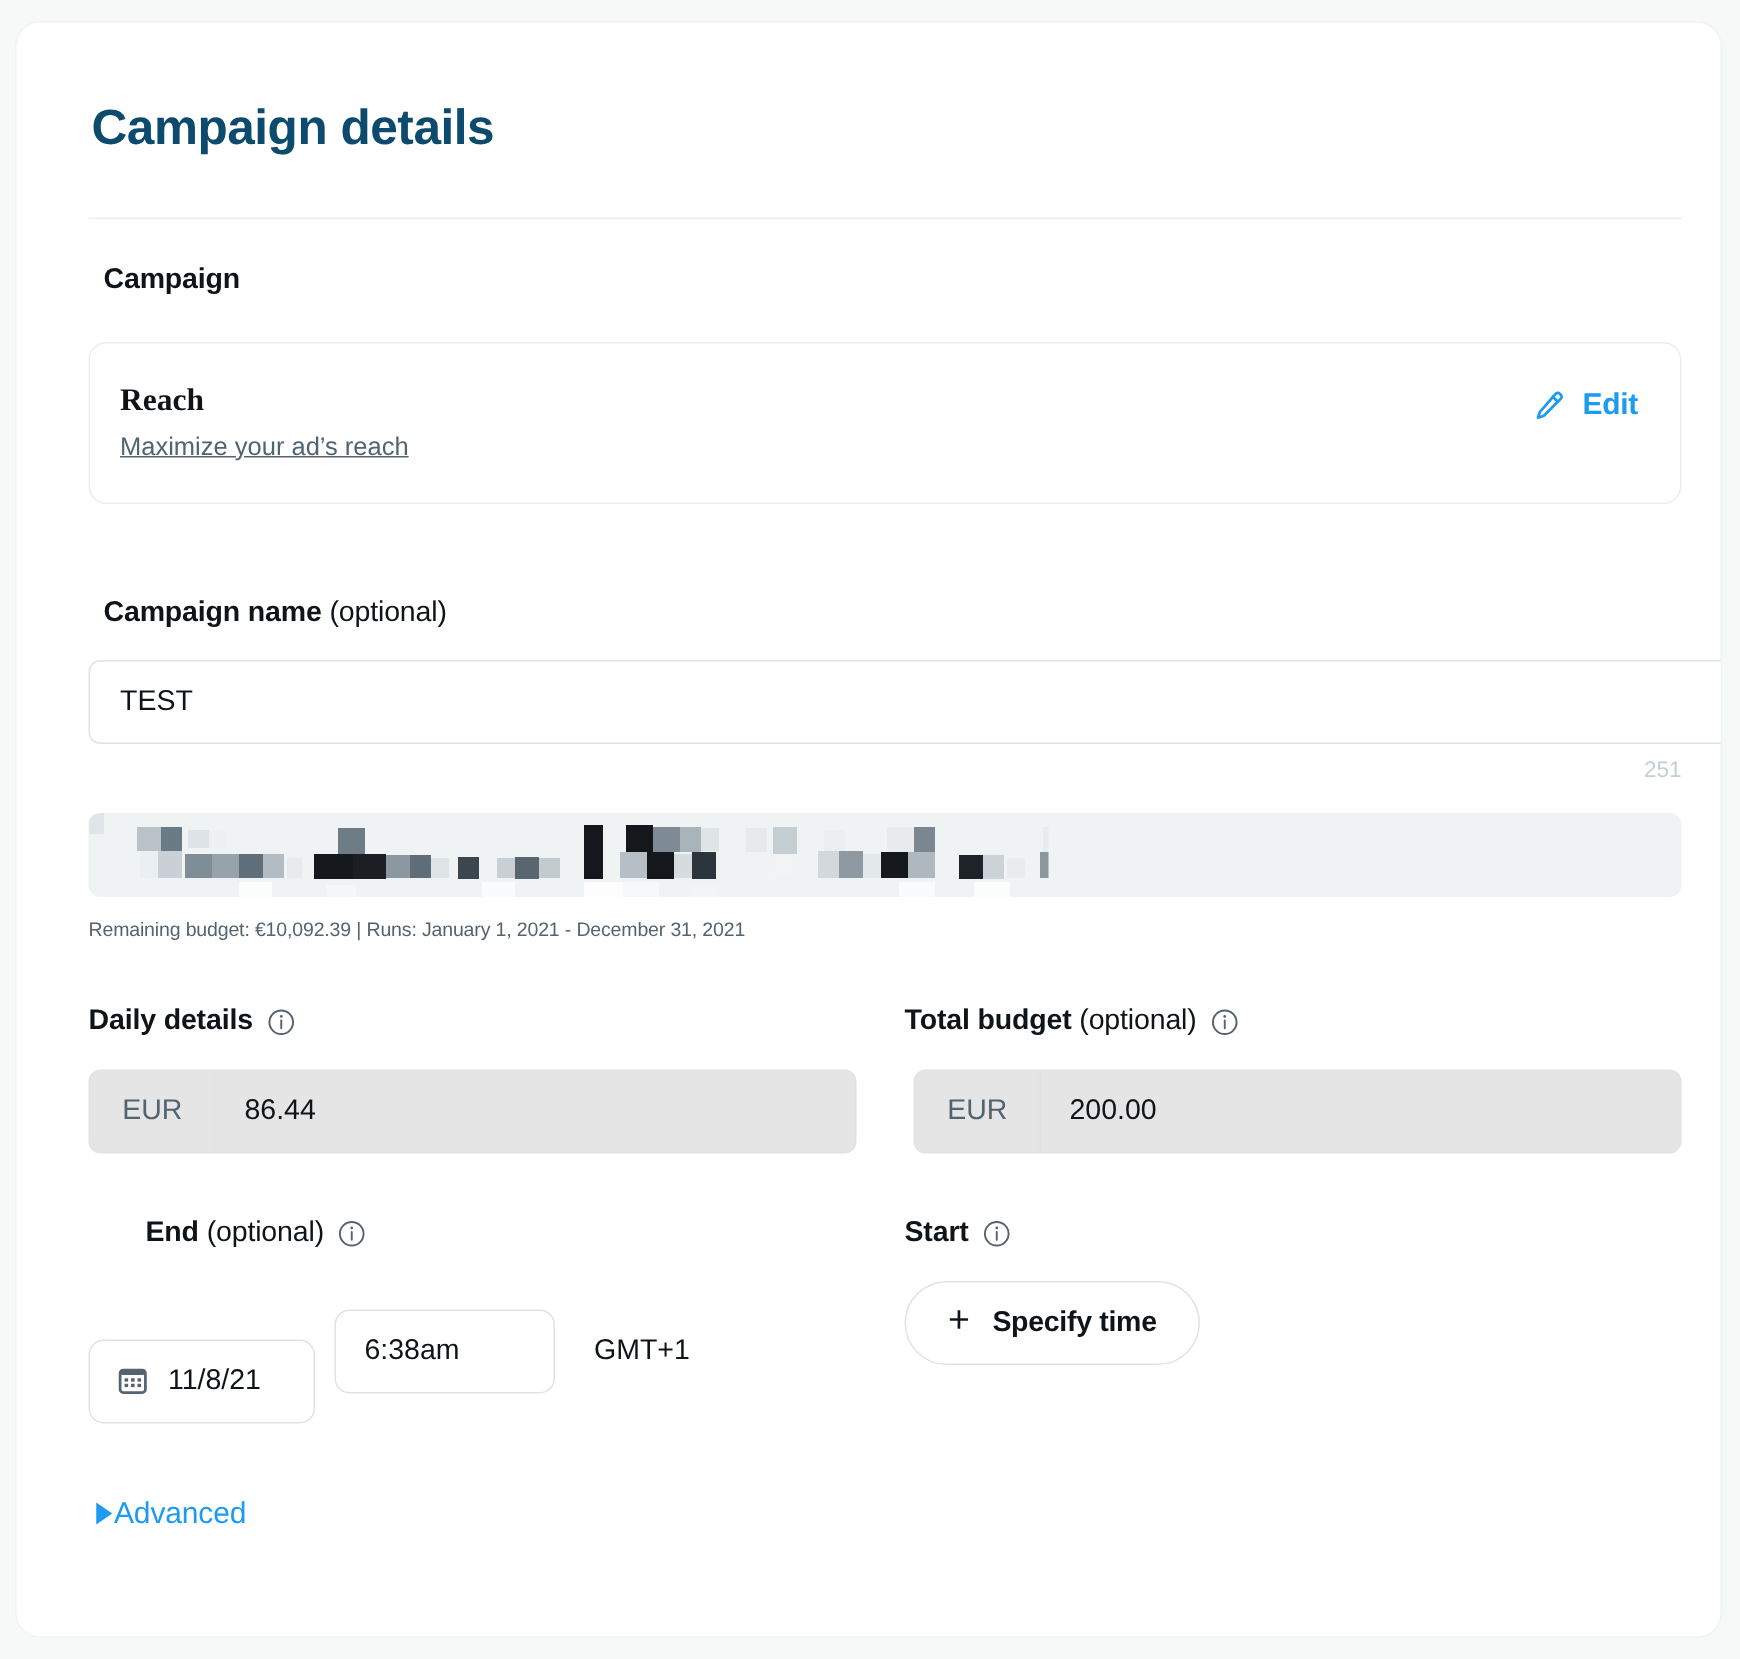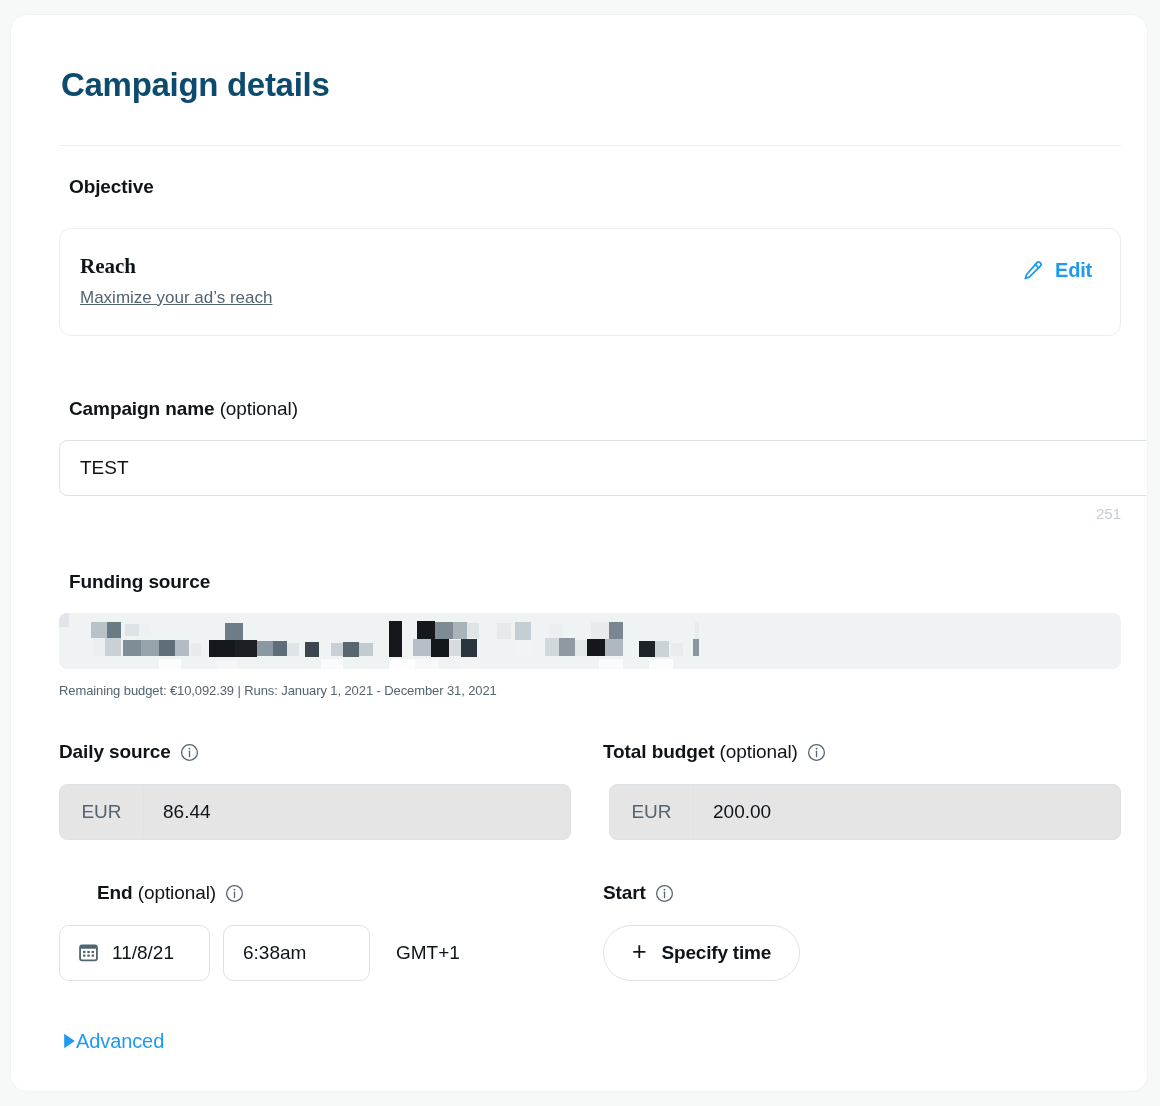--- a/index.html
+++ b/index.html
@@ -218,20 +218,21 @@
     border-radius: 10px;
     display: flex;
     align-items: center;
     background: #fff;
     cursor: pointer;
   }
   .date-pill {
     width: 151px;
     gap: 12px;
     padding: 16px 17px;
+    margin-top: 39px;
   }
   .time-pill {
     width: 147px;
     justify-content: flex-start;
     padding: 0 19px;
   }
   .cal-icon { width: 23px; height: 23px; flex: 0 0 23px; display: block; }
   .pill-text {
     font-size: 19px;
     color: #0f1419;
@@ -300,21 +301,21 @@
 <body>
 
 <div class="card">
   <div class="card-inner">
 
     <h1 class="page-title">Campaign details</h1>
 
     <div class="divider"></div>
 
     <div class="mt-objective" style="padding-left:10px;">
-      <div class="section-label">Objective</div>
+      <div class="section-label">Campaign</div>
     </div>
 
     <div class="objective-wrap">
       <div class="objective-box">
         <div>
           <div class="objective-title">Reach</div>
           <div class="objective-sub">Maximize your ad’s reach</div>
         </div>
         <button class="edit-btn">
           <span>
@@ -331,23 +332,20 @@
     <div class="mt-campaign" style="padding-left:10px;">
       <div class="section-label">
         <span>Campaign name</span><span class="optional"> (optional)</span>
       </div>
     </div>
     <div class="field-wrap mt-input">
       <input class="text-input" type="text" value="TEST" style="">
     </div>
     <div class="char-count">251</div>
 
-    <div class="mt-funding" style="padding-left:10px;">
-      <div class="section-label">Funding source</div>
-    </div>
     <div class="funding-box mt-fundbox">
       <svg class="mosaic" width="640" height="56" viewBox="0 0 640 56">
         <g shape-rendering="crispEdges">
           <rect x="0" y="0" width="10" height="14" fill="#dfe5e8"></rect>
           <rect x="32" y="9" width="16" height="16" fill="#b9c2c7"></rect>
           <rect x="48" y="9" width="14" height="16" fill="#6b7b86"></rect>
           <rect x="34" y="25" width="12" height="18" fill="#eceff1"></rect>
           <rect x="46" y="25" width="16" height="18" fill="#c9d1d6"></rect>
           <rect x="66" y="11" width="14" height="12" fill="#dde3e6"></rect>
           <rect x="80" y="11" width="12" height="12" fill="#eef1f3"></rect>
@@ -402,21 +400,21 @@
           <rect x="540" y="46" width="24" height="10" fill="#fafbfc"></rect>
           <rect x="590" y="46" width="24" height="10" fill="#fbfcfc"></rect>
         </g>
       </svg>
     </div>
     <div class="helper-text">Remaining budget: €10,092.39 | Runs: January 1, 2021 - December 31, 2021</div>
 
     <div class="two-col mt-budget">
       <div class="col">
         <div class="label-row">
-          <span class="section-label" style="margin-left:0;">Daily source</span>
+          <span class="section-label" style="margin-left:0;">Daily details</span>
           <span class="info-icon">
             <svg width="19" height="19" viewBox="0 0 20 20" fill="none" stroke="#536471" stroke-width="1.35">
               <circle cx="10" cy="10" r="8.3"></circle>
               <line x1="10" y1="8.7" x2="10" y2="14.2" stroke-linecap="round"></line>
               <circle cx="10" cy="5.9" r="0.95" fill="#536471" stroke="none"></circle>
             </svg>
           </span>
         </div>
       </div>
       <div class="col right">

